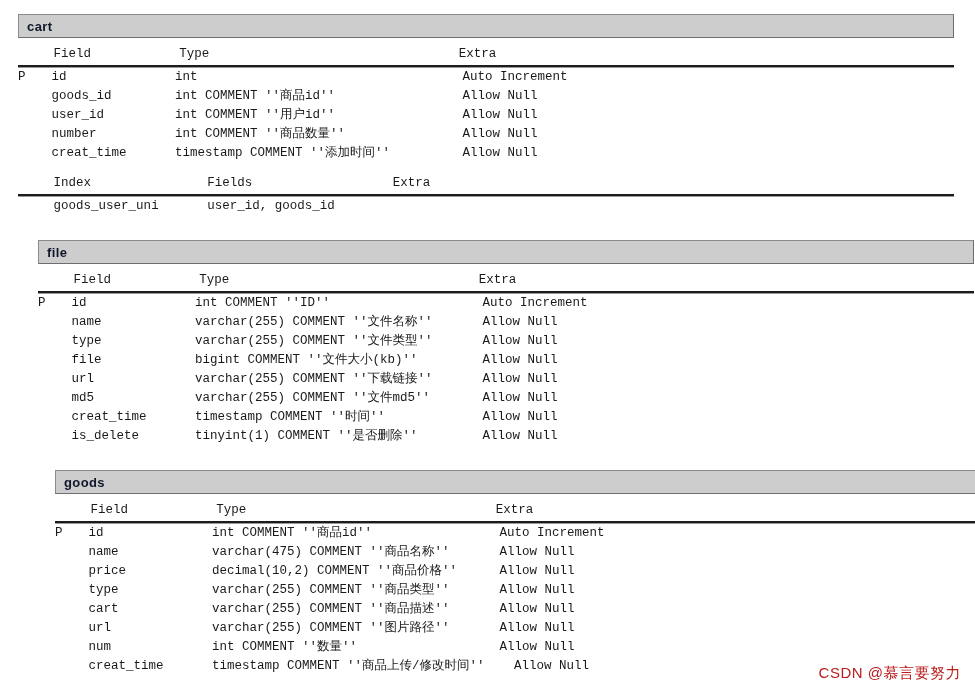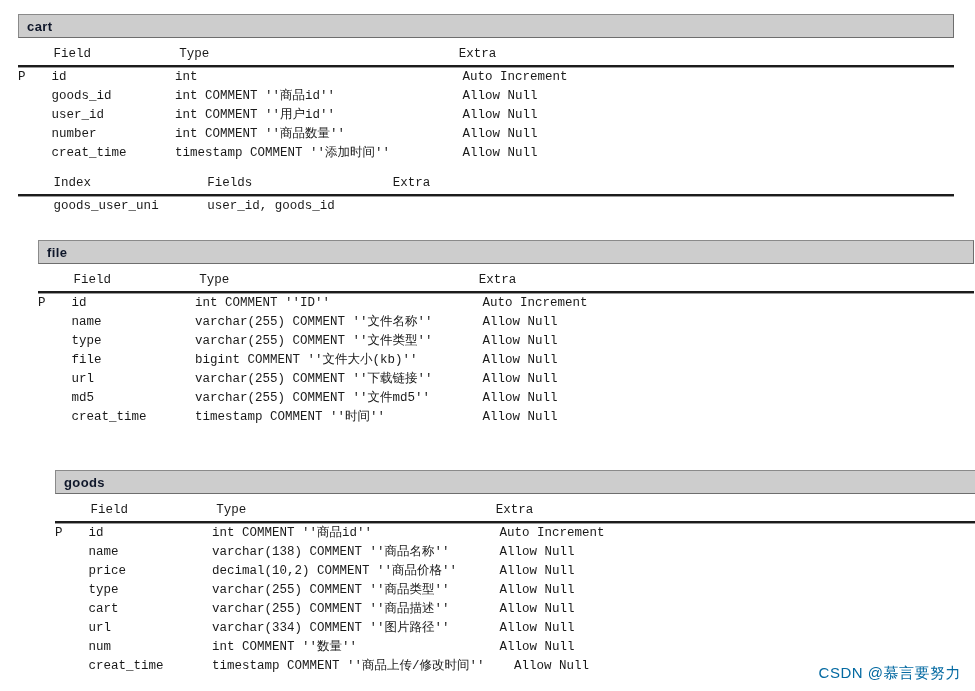--- a/index.html
+++ b/index.html
@@ -116,21 +116,21 @@
   .c-idx-2 { display:inline-block; min-width: 176px; }
   .c-idx-3 { display:inline-block; }
 
   
   .watermark {
     position: absolute;
     right: 14px;
     bottom: 8px;
     font-family: "Liberation Sans", "DejaVu Sans", sans-serif;
     font-size: 15px;
-    color: #0369a1;
+    color: #b91c1c;
     letter-spacing: 0.5px;
     user-select: none;
   }
 </style>
 </head>
 <body>
 
 <div class="schema-root">
 
   <div class="table-block" style="top:14px;">
@@ -240,20 +240,26 @@
       <span class="cell c-field">md5</span>
       <span class="cell c-type">varchar(255) COMMENT ''文件md5''</span>
       <span class="cell c-extra">Allow Null</span>
     </div>
     <div class="field-row">
       <span class="cell c-key"></span>
       <span class="cell c-field">creat_time</span>
       <span class="cell c-type">timestamp COMMENT ''时间''</span>
       <span class="cell c-extra">Allow Null</span>
     </div>
+    <div class="field-row">
+      <span class="cell c-key"></span>
+      <span class="cell c-field">is_delete</span>
+      <span class="cell c-type">tinyint(1) COMMENT ''是否删除''</span>
+      <span class="cell c-extra">Allow Null</span>
+    </div>
   </div>
 
   <div class="table-block" style="top:470px;margin-left:37px;">
     <div class="table-title-bar">
       <span class="table-title">goods</span>
     </div>
     <div style="height:6px;font-size:0;line-height:0;"></div>
     <div class="col-head-row">
       <span class="cell c-head-key"></span>
       <span class="cell c-head-field">Field</span>
@@ -264,21 +270,21 @@
 
     <div class="field-row">
       <span class="cell c-key">P</span>
       <span class="cell c-field">id</span>
       <span class="cell c-type">int COMMENT ''商品id''</span>
       <span class="cell c-extra">Auto Increment</span>
     </div>
     <div class="field-row">
       <span class="cell c-key"></span>
       <span class="cell c-field">name</span>
-      <span class="cell c-type">varchar(138) COMMENT ''商品名称''</span>
+      <span class="cell c-type">varchar(475) COMMENT ''商品名称''</span>
       <span class="cell c-extra">Allow Null</span>
     </div>
     <div class="field-row">
       <span class="cell c-key"></span>
       <span class="cell c-field">price</span>
       <span class="cell c-type">decimal(10,2) COMMENT ''商品价格''</span>
       <span class="cell c-extra">Allow Null</span>
     </div>
     <div class="field-row">
       <span class="cell c-key"></span>
@@ -288,21 +294,21 @@
     </div>
     <div class="field-row">
       <span class="cell c-key"></span>
       <span class="cell c-field">cart</span>
       <span class="cell c-type">varchar(255) COMMENT ''商品描述''</span>
       <span class="cell c-extra">Allow Null</span>
     </div>
     <div class="field-row">
       <span class="cell c-key"></span>
       <span class="cell c-field">url</span>
-      <span class="cell c-type">varchar(334) COMMENT ''图片路径''</span>
+      <span class="cell c-type">varchar(255) COMMENT ''图片路径''</span>
       <span class="cell c-extra">Allow Null</span>
     </div>
     <div class="field-row">
       <span class="cell c-key"></span>
       <span class="cell c-field">num</span>
       <span class="cell c-type">int COMMENT ''数量''</span>
       <span class="cell c-extra">Allow Null</span>
     </div>
     <div class="field-row">
       <span class="cell c-key"></span>

